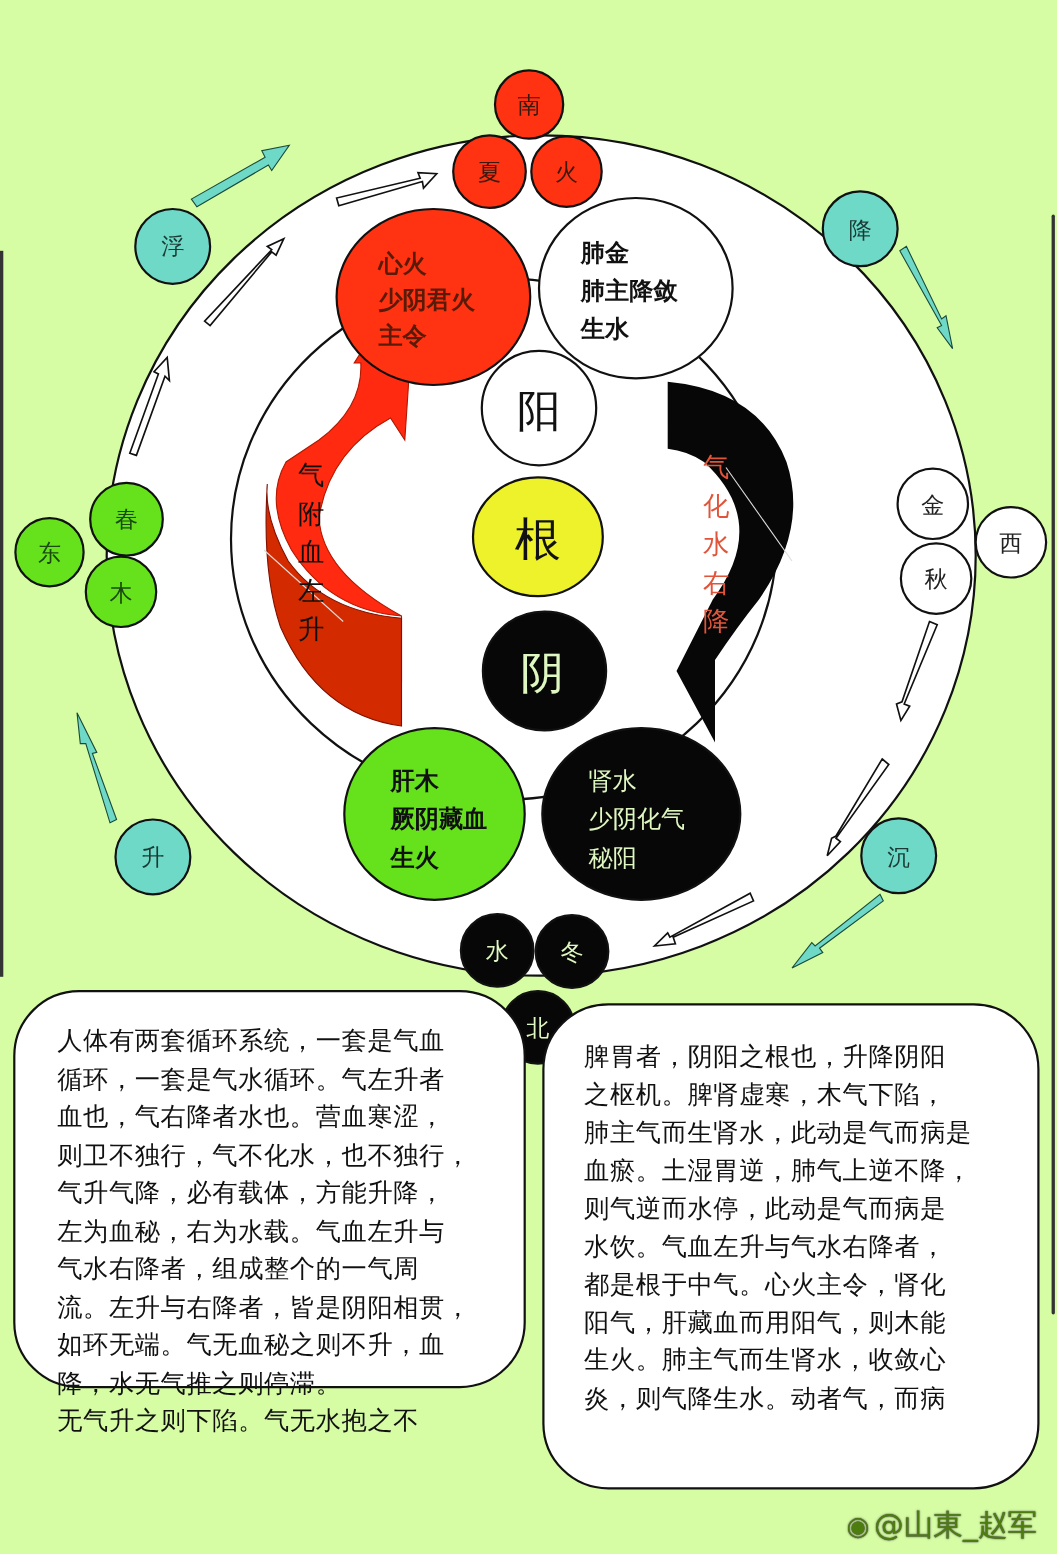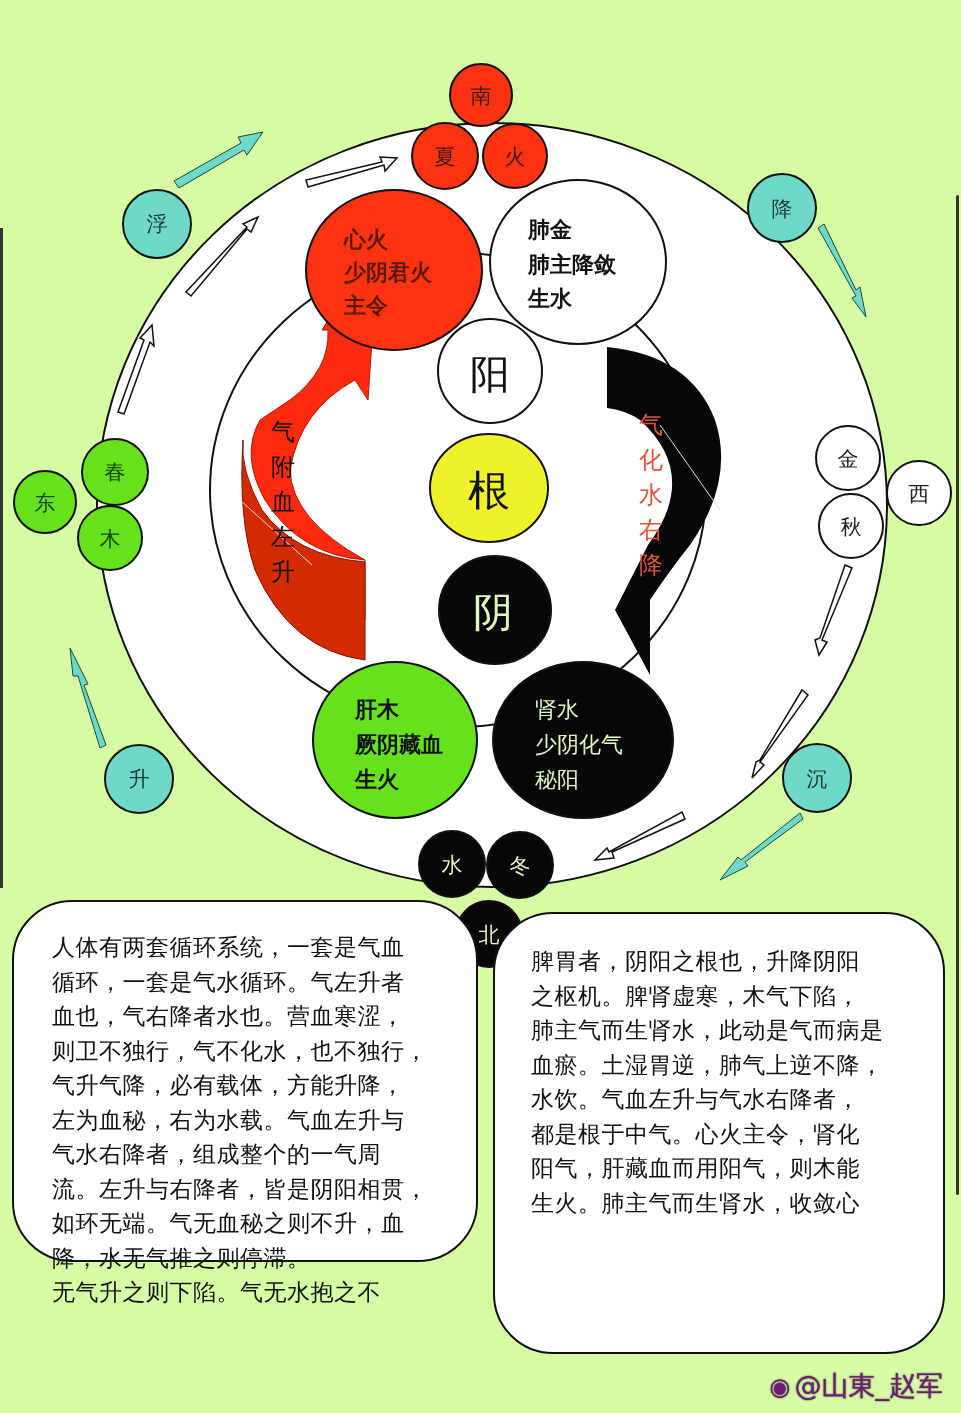--- a/index.html
+++ b/index.html
@@ -13,21 +13,21 @@
     svg.diagram { position:absolute; left:0; top:0; }
     .txtbox {
       position:absolute; background:#fff; border:2px solid #111; border-radius:60px;
       box-sizing:border-box; font-size:23px; line-height:34.5px; color:#111;
       font-family: "DejaVu Sans", sans-serif;
     }
     .txtbox .line { display:block; white-space:nowrap; letter-spacing:0.5px; }
     #box-left { left:12px; top:900px; width:466px; height:362px; padding:28px 0 0 38px; }
     #box-right { left:493px; top:912px; width:452px; height:442px; padding:30px 0 0 36px; }
     .watermark {
-      position:absolute; right:18px; top:1368px; font-size:27px; color:#701a75;
+      position:absolute; right:18px; top:1368px; font-size:27px; color:#4d7c0f;
       text-shadow: 0 0 2px #666, 0 0 1px #444;
     }
     .watermark .wb { font-size:24px; margin-right:4px; }
   </style>
 </head>
 <body>
 
 <div class="edge-left"></div>
 <div class="edge-right"></div>
 
@@ -163,21 +163,23 @@
   <span class="line">如环无端。气无血秘之则不升，血</span>
   <span class="line">降，水无气推之则停滞。</span>
   <span class="line">无气升之则下陷。气无水抱之不</span>
 </div>
 
 <div class="txtbox" id="box-right">
   <span class="line">脾胃者，阴阳之根也，升降阴阳</span>
   <span class="line">之枢机。脾肾虚寒，木气下陷，</span>
   <span class="line">肺主气而生肾水，此动是气而病是</span>
   <span class="line">血瘀。土湿胃逆，肺气上逆不降，</span>
+  <span class="line">则气逆而水停，此动是气而病是</span>
   <span class="line">水饮。气血左升与气水右降者，</span>
   <span class="line">都是根于中气。心火主令，肾化</span>
   <span class="line">阳气，肝藏血而用阳气，则木能</span>
   <span class="line">生火。肺主气而生肾水，收敛心</span>
+  <span class="line">炎，则气降生水。动者气，而病</span>
 </div>
 
 <div class="watermark">
   <span class="wb">◉</span><span>@山東_赵军</span>
 </div>
 
 </body></html>

